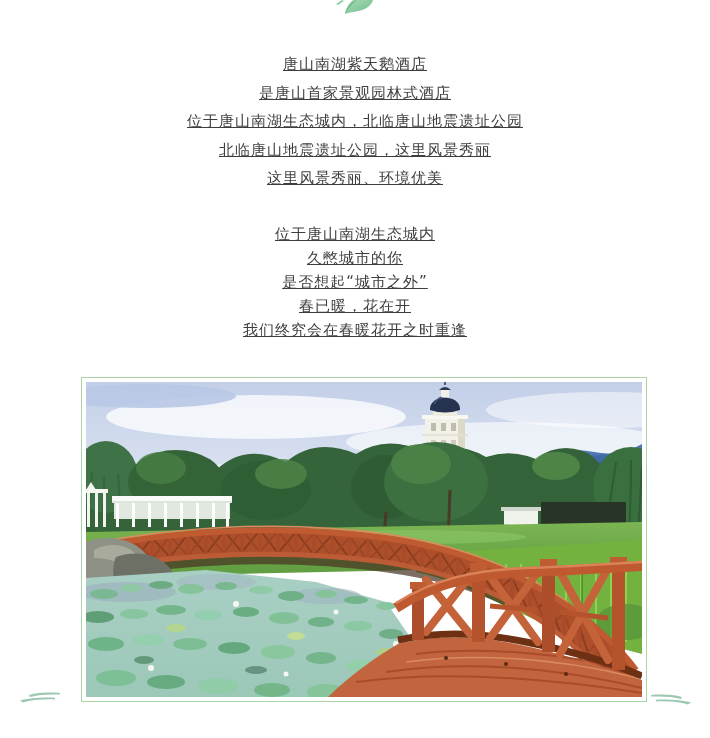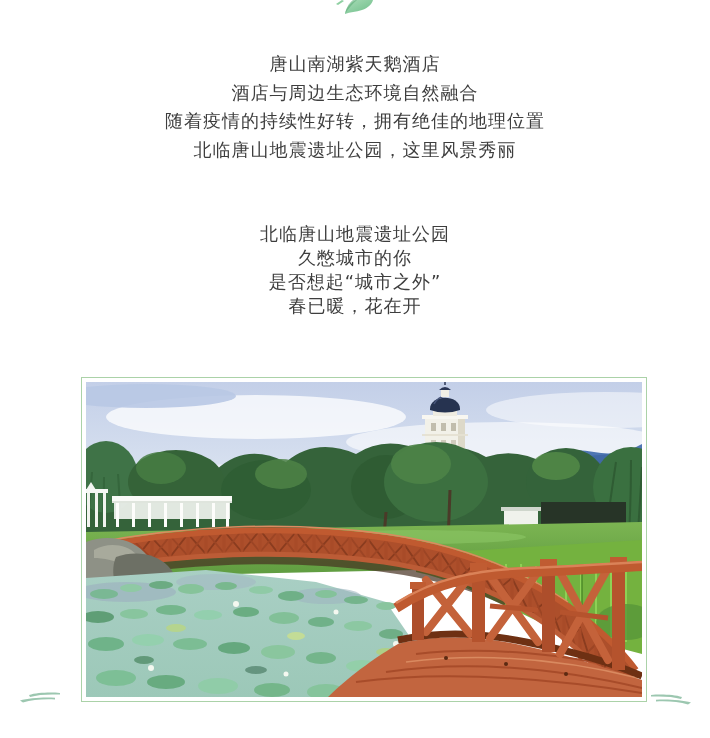--- a/index.html
+++ b/index.html
@@ -4,21 +4,21 @@
 <title>唐山南湖紫天鹅酒店</title>
 <style>
   html,body{margin:0;padding:0;}
   body{
     width:710px;height:738px;position:relative;overflow:hidden;
     background:#ffffff;
     font-family:"DejaVu Sans","Liberation Sans",sans-serif;
   }
   .leaf-top{position:absolute;left:332px;top:0;width:44px;height:16px;}
   .text-block{position:absolute;left:0;right:0;text-align:center;color:#3e3e3e;}
-  .text-block p{margin:0;font-size:18px;letter-spacing:1px;}
+  .text-block p{margin:0;font-size:15px;letter-spacing:1px;text-decoration:underline;}
   .intro{top:50px;}
   .intro p{line-height:28.5px;}
   .reunion{top:222px;}
   .reunion p{line-height:24px;}
   .photo-frame{
     position:absolute;left:81px;top:377px;margin:0;
     width:556px;height:315px;
     border:1px solid #abd2a8;padding:4px;background:#ffffff;
   }
   .photo-frame svg{display:block;}
@@ -39,30 +39,32 @@
       </linearGradient>
     </defs>
     <path d="M13,14 C14,8 18,3 24,0 L41,0 C40,4 36,8 30,10 C24,12 18,12 13,14 Z" fill="url(#leafG)"></path>
     <path d="M13,14 C16,9 20,4 25,0 L21,0 C16,4 14,9 13,14 Z" fill="#5fae79" opacity="0.6"></path>
     <path d="M4,4 L10,0 L12,1 L6,5 Z" fill="#8fd0a2"></path>
   </svg>
 </div>
 
 <section class="text-block intro">
   <p>唐山南湖紫天鹅酒店</p>
-  <p>酒店与周边生态环境自然融合</p>
-  <p>随着疫情的持续性好转，拥有绝佳的地理位置</p>
+  <p>是唐山首家景观园林式酒店</p>
+  <p>位于唐山南湖生态城内，北临唐山地震遗址公园</p>
   <p>北临唐山地震遗址公园，这里风景秀丽</p>
+  <p>这里风景秀丽、环境优美</p>
 </section>
 
 <section class="text-block reunion">
-  <p>北临唐山地震遗址公园</p>
+  <p>位于唐山南湖生态城内</p>
   <p>久憋城市的你</p>
   <p>是否想起“城市之外”</p>
   <p>春已暖，花在开</p>
+  <p>我们终究会在春暖花开之时重逢</p>
 </section>
 
 <figure class="photo-frame">
   <svg width="556" height="315" viewBox="0 0 556 315">
     <defs>
       <linearGradient id="skyG" x1="0" y1="0" x2="0" y2="1">
         <stop offset="0" stop-color="#c3cfe8"></stop>
         <stop offset="0.55" stop-color="#d9e2f0"></stop>
         <stop offset="1" stop-color="#eaeff5"></stop>
       </linearGradient>

